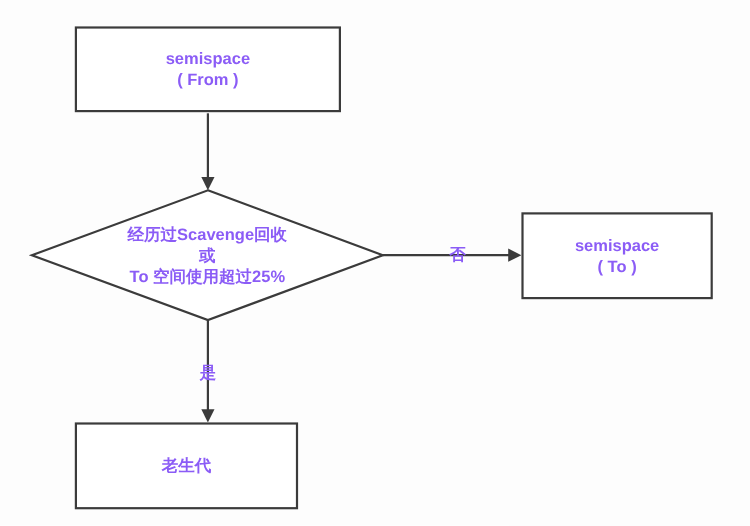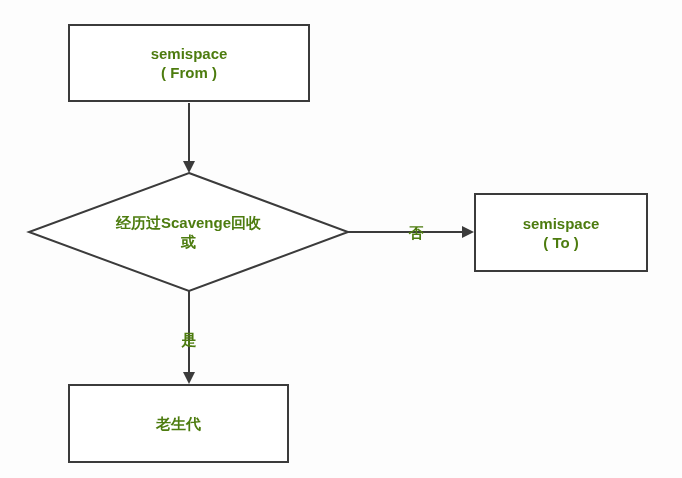--- a/index.html
+++ b/index.html
@@ -8,21 +8,21 @@
     background: #ffffff;
   }
   .canvas {
     position: relative;
     width: 682px;
     height: 478px;
     background: #fdfdfd;
     overflow: hidden;
     font-family: "Liberation Sans", "DejaVu Sans", sans-serif;
     font-weight: bold;
-    color: #4d7c0f;
+    color: #8b5cf6;
   }
   .layer {
     position: absolute;
     left: 0;
     top: 0;
   }
   .shape {
     fill: #ffffff;
     stroke: #3b3b3b;
     stroke-width: 2;
@@ -87,27 +87,28 @@
   </svg>
 
   <div class="node box" style="left:68px; top:24px; width:242px; height:78px;">
     <div>semispace</div>
     <div>( From )</div>
   </div>
 
   <div class="diamond-label" style="left:29px; top:173px; width:319px; height:118px;">
     <div>经历过Scavenge回收</div>
     <div>或</div>
+    <div>To 空间使用超过25%</div>
   </div>
 
   <div class="node box" style="left:474px; top:193px; width:174px; height:79px;">
     <div>semispace</div>
     <div>( To )</div>
   </div>
 
-  <div class="node box" style="left:68px; top:384px; width:221px; height:79px;">
+  <div class="node box" style="left:68px; top:384px; width:203px; height:79px;">
     <div>老生代</div>
   </div>
 
   <div class="edge-label" style="left:416px; top:232px;">否</div>
   <div class="edge-label" style="left:189px; top:339px;">是</div>
 
 </div>
 
 </body></html>

